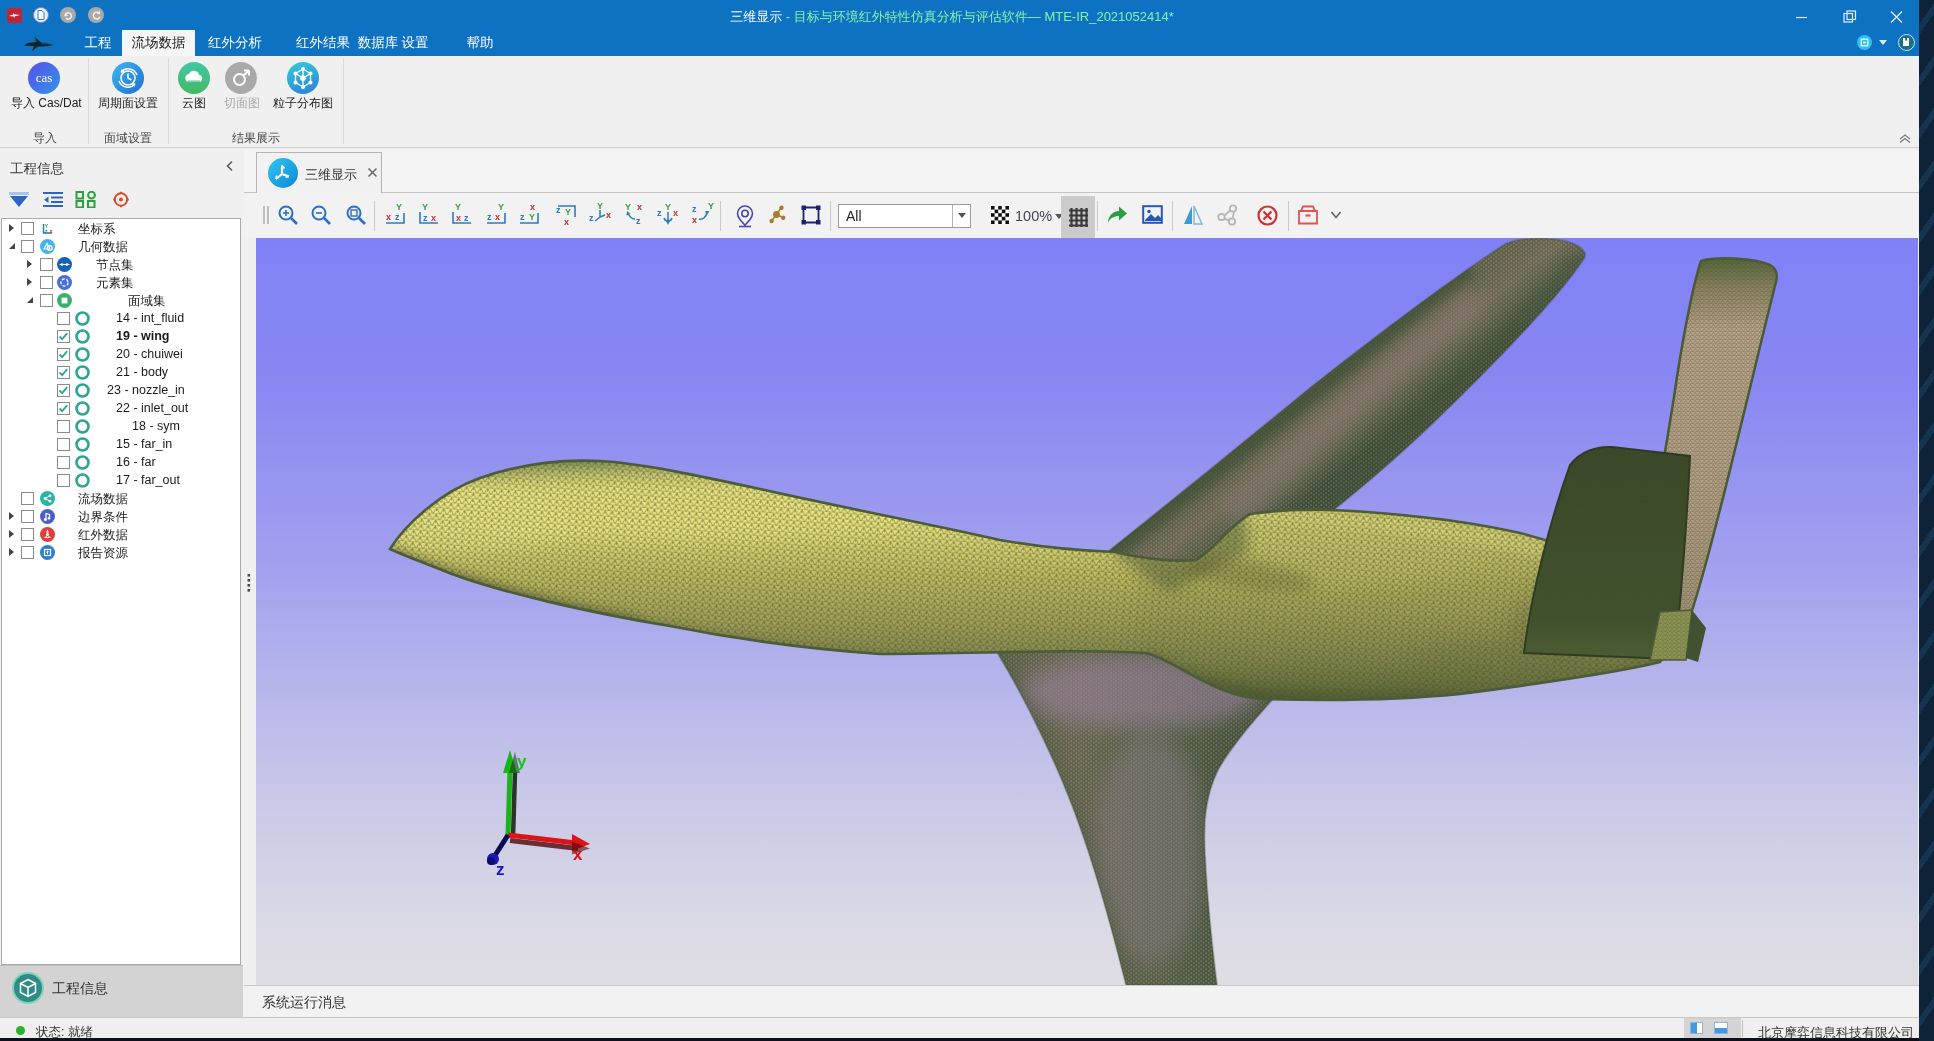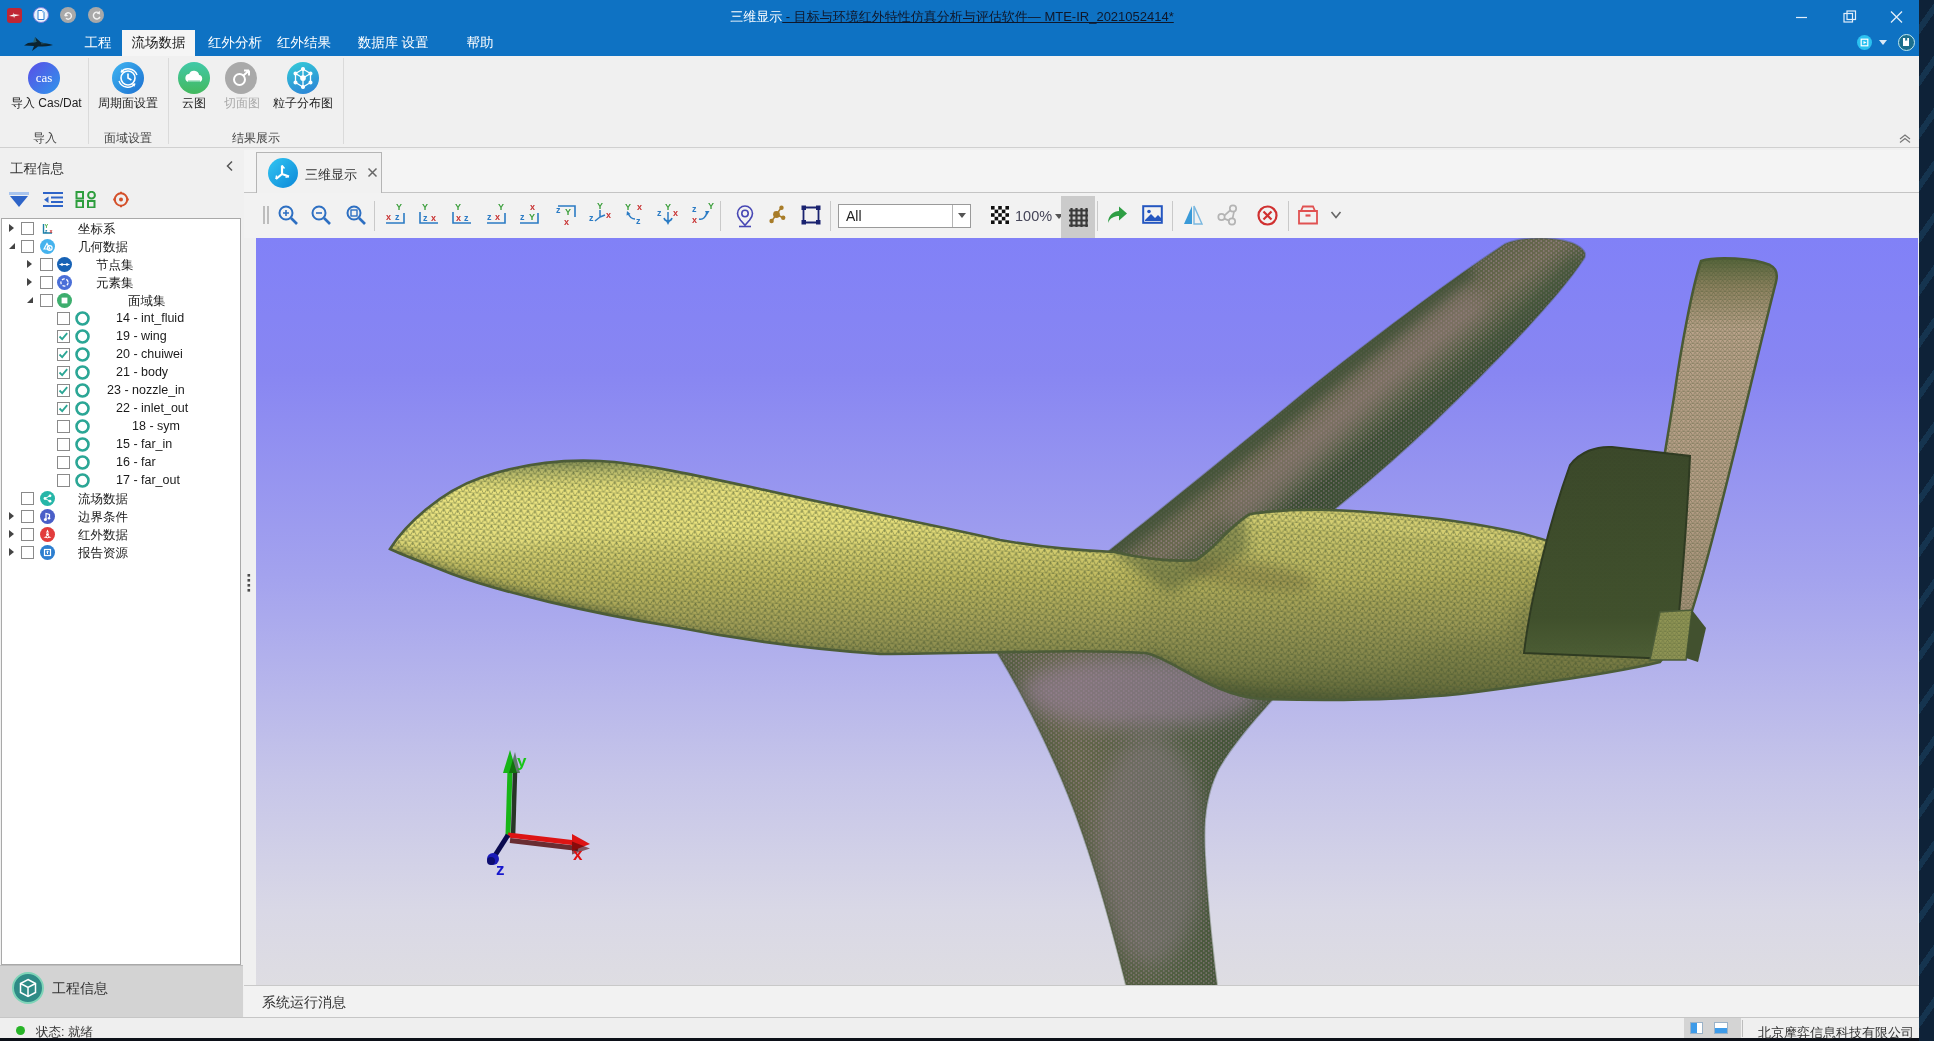--- a/index.html
+++ b/index.html
@@ -68,38 +68,38 @@
           <path d="M5 9 a3.2 3.2 0 1 1 1 2.3" fill="none" stroke="#f2f2f2" stroke-width="1.4"></path>
           <path d="M5.2 6 L4.8 9.6 L8.2 9 Z" fill="#f2f2f2"></path>
         </svg>
     </div>
     <div class="abs" style="left:88px;top:7px;width:16px;height:16px;border-radius:50%;background:#a9a9a9;">
       <svg width="16" height="16" viewBox="0 0 16 16">
           <path d="M11.5 6.5 a3.4 3.4 0 1 0 0.4 3.4" fill="none" stroke="#f2f2f2" stroke-width="1.4"></path>
           <path d="M11.8 3.8 L11.9 7.4 L8.6 6.6 Z" fill="#f2f2f2"></path>
         </svg>
     </div>
-    <div class="abs" style="left:592px;top:8px;width:720px;height:16px;text-align:center;font-size:13px;color:#fff;white-space:nowrap;"><span style="color:#ffffff;">三维显示</span><span style="color:#0f172a;text-decoration:underline;"> - 目标与环境红外特性仿真分析与评估软件— MTE-IR_2021052414*</span></div>
+    <div class="abs" style="left:592px;top:8px;width:720px;height:16px;text-align:center;font-size:13px;color:#fff;white-space:nowrap;"><span style="color:#ffffff;">三维显示</span><span style="color:#86efac;"> - 目标与环境红外特性仿真分析与评估软件— MTE-IR_2021052414*</span></div>
     <svg class="abs" style="left:1790px;top:6px;" width="120" height="20" viewBox="0 0 120 20">
       <line x1="6" y1="11.5" x2="17" y2="11.5" stroke="#e3eefa" stroke-width="1.2"></line>
       <rect x="54" y="7.5" width="8.5" height="8.5" fill="none" stroke="#e3eefa" stroke-width="1.2"></rect>
       <rect x="57" y="5" width="8.5" height="8.5" fill="none" stroke="#e3eefa" stroke-width="1.2"></rect>
       <path d="M101 5.5 L112 16.5 M112 5.5 L101 16.5" stroke="#e3eefa" stroke-width="1.3"></path>
     </svg>
   </div>
   <div id="menubar">
     <svg class="abs" style="left:22px;top:4px;" width="32" height="22" viewBox="0 0 32 22">
         <path d="M31 11 C26 9.5 22 9 19 8.5 L13 3 L14.5 8 L6 9 L2 11.5 L12 12 L10 17 L16 12.5 C22 12.5 27 12 31 11 Z" fill="#0c2330"></path>
         <path d="M13 3 L14.5 8 L11 8.5 Z" fill="#25606f"></path>
         <path d="M19 8.5 L26 10 L19 10.5 Z" fill="#1a4456"></path>
       </svg>
     <div class="menutab" style="left:70px;width:56px;">工程</div>
     <div class="menutab active" style="left:122px;width:73px;">流场数据</div>
     <div class="menutab" style="left:196px;width:78px;">红外分析</div>
-    <div class="menutab" style="left:266px;width:76px;">红外结果</div>
+    <div class="menutab" style="left:274px;width:76px;text-align:right;">红外结果</div>
     <div class="menutab" style="left:348px;width:60px;">数据库</div>
     <div class="menutab" style="left:392px;width:46px;">设置</div>
     <div class="menutab" style="left:456px;width:48px;">帮助</div>
     <div class="abs" style="left:1857px;top:5px;width:15px;height:15px;border-radius:50%;background:#2bc1f0;">
       <svg width="15" height="15" viewBox="0 0 15 15">
           <rect x="4.2" y="4.2" width="6.6" height="6.6" fill="none" stroke="#fff" stroke-width="1.2"></rect>
           <path d="M6.5 6 l3 1.5 l-3 1.5 z" fill="#fff"></path>
         </svg>
     </div>
     <div class="abs" style="left:1879px;top:10px;width:0;height:0;border-left:4px solid transparent;border-right:4px solid transparent;border-top:5px solid #dce9f6;"></div>
@@ -245,21 +245,21 @@
             </svg></span>
           <span class="ttext" style="left:114px;">14 - int_fluid</span>
         </div>
     <div class="trow" style="top:109px;">
           <span class="tcheck" style="left:55px;"><svg width="11" height="11" viewBox="0 0 11 11">
               <path d="M1.5 5.5 L4.2 8.2 L9.2 2.2" fill="none" stroke="#2ba695" stroke-width="1.8"></path>
             </svg></span>
           <span class="abs" style="left:73px;top:1px;width:15px;height:15px;"><svg width="15" height="15" viewBox="0 0 15 15">
               <circle cx="7.5" cy="7.5" r="6" fill="none" stroke="#2ba695" stroke-width="2.6"></circle>
             </svg></span>
-          <span class="ttext" style="left:114px;">19 - wing</span>
+          <span class="ttext" style="left:114px;font-weight:bold;">19 - wing</span>
         </div>
     <div class="trow" style="top:127px;">
           <span class="tcheck" style="left:55px;"><svg width="11" height="11" viewBox="0 0 11 11">
               <path d="M1.5 5.5 L4.2 8.2 L9.2 2.2" fill="none" stroke="#2ba695" stroke-width="1.8"></path>
             </svg></span>
           <span class="abs" style="left:73px;top:1px;width:15px;height:15px;"><svg width="15" height="15" viewBox="0 0 15 15">
               <circle cx="7.5" cy="7.5" r="6" fill="none" stroke="#2ba695" stroke-width="2.6"></circle>
             </svg></span>
           <span class="ttext" style="left:114px;">20 - chuiwei</span>
         </div>

